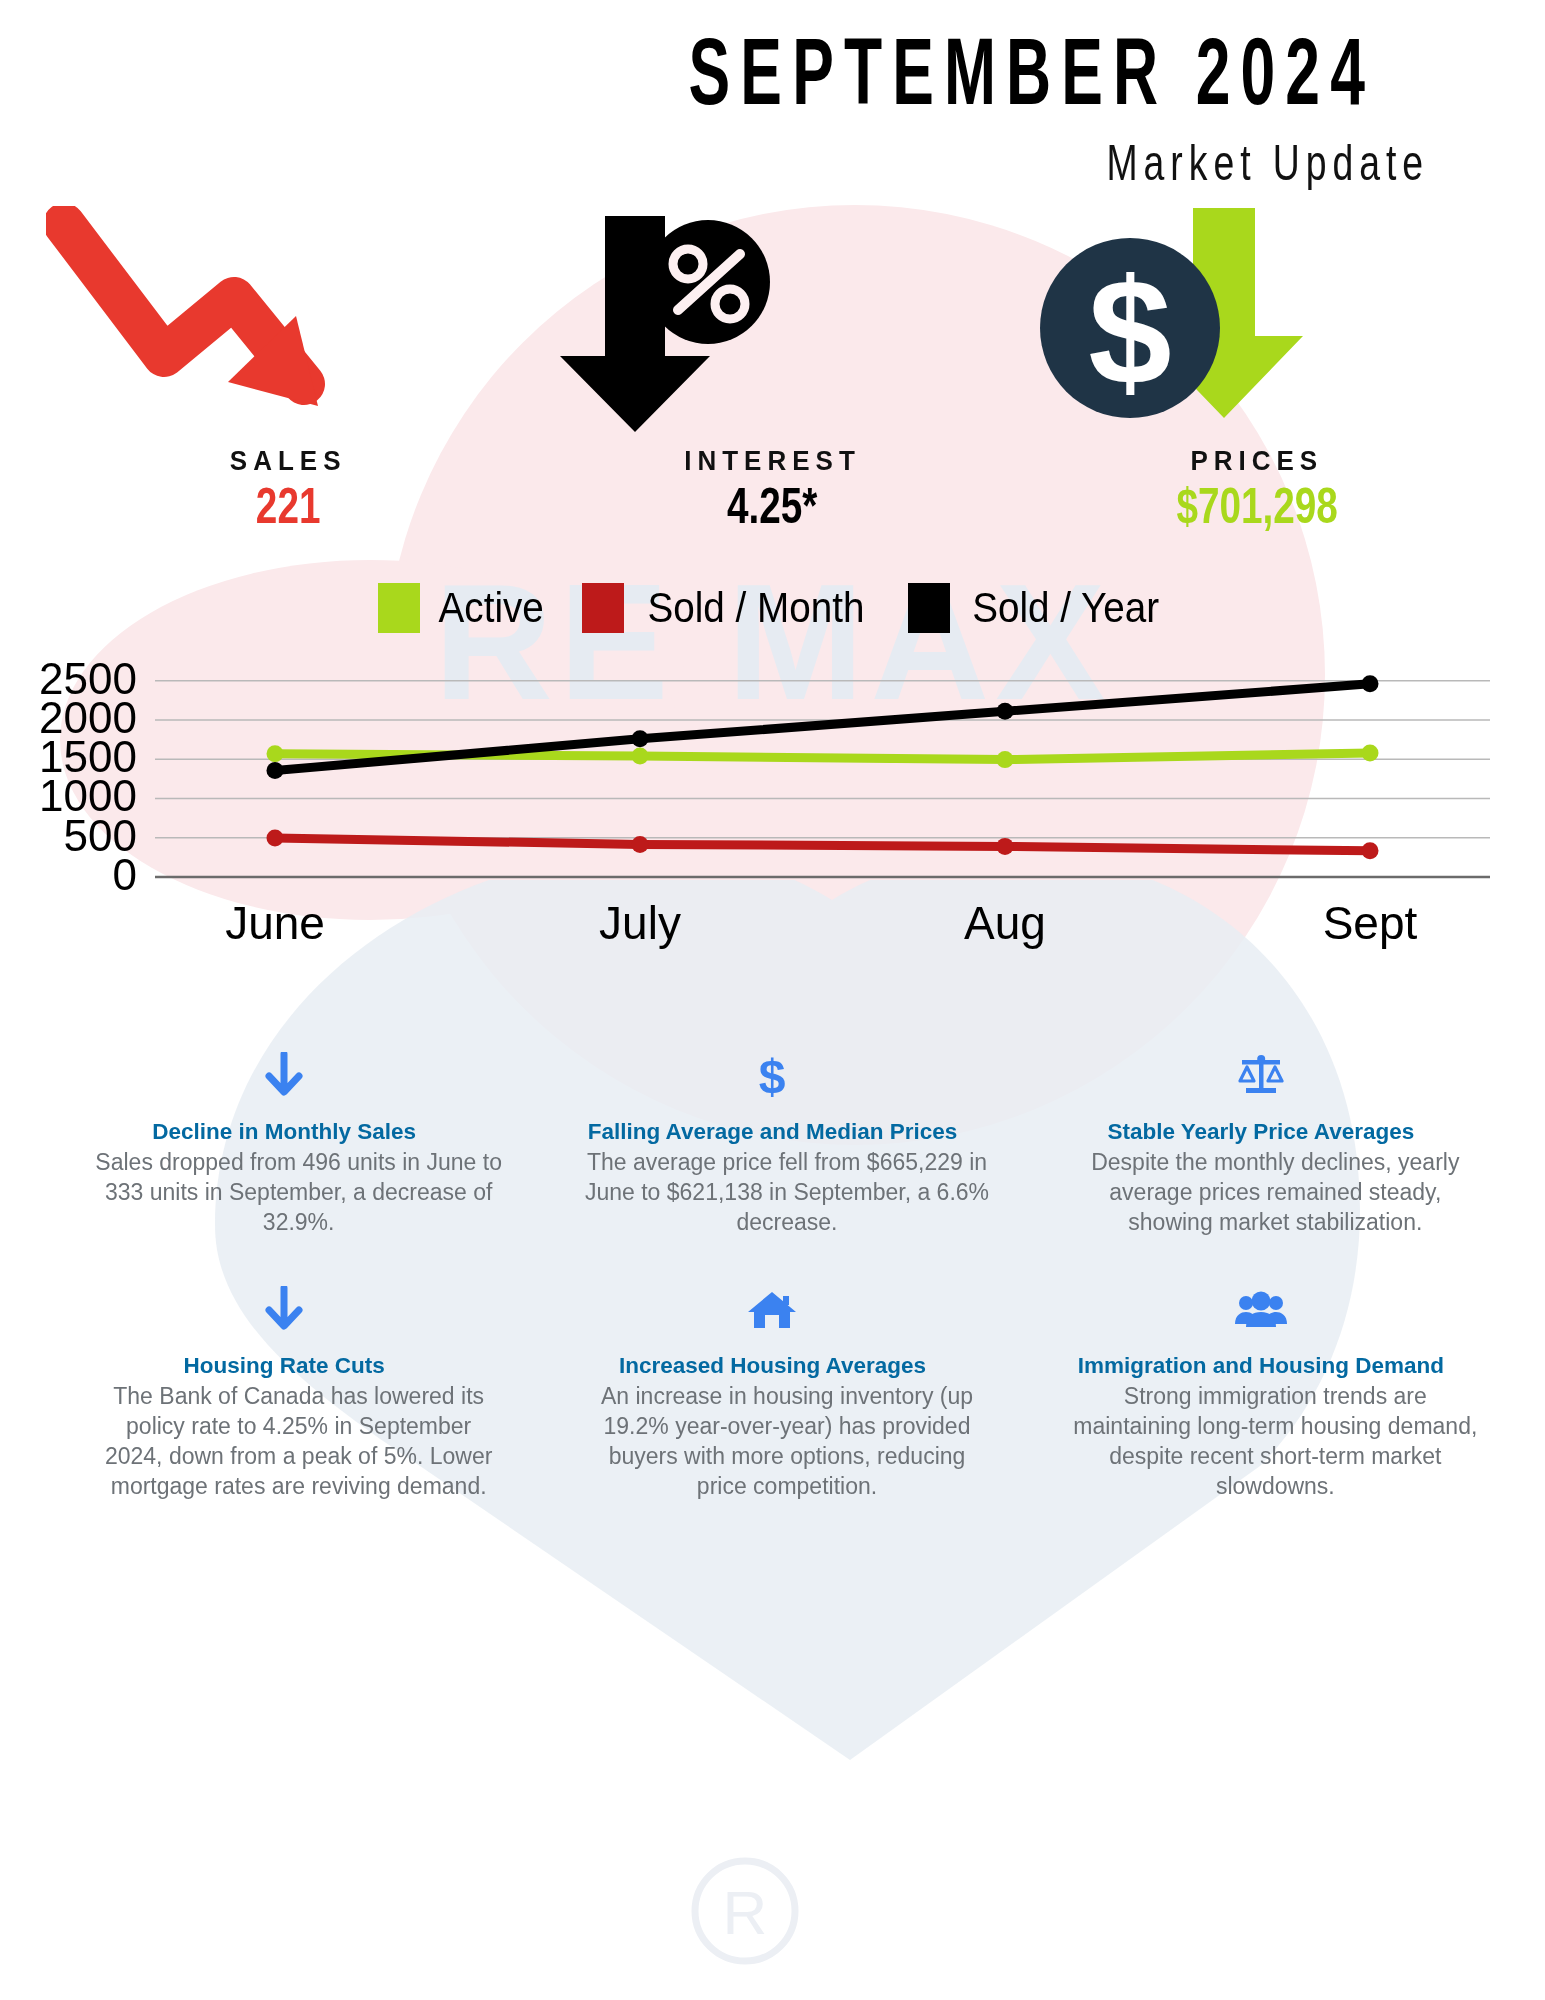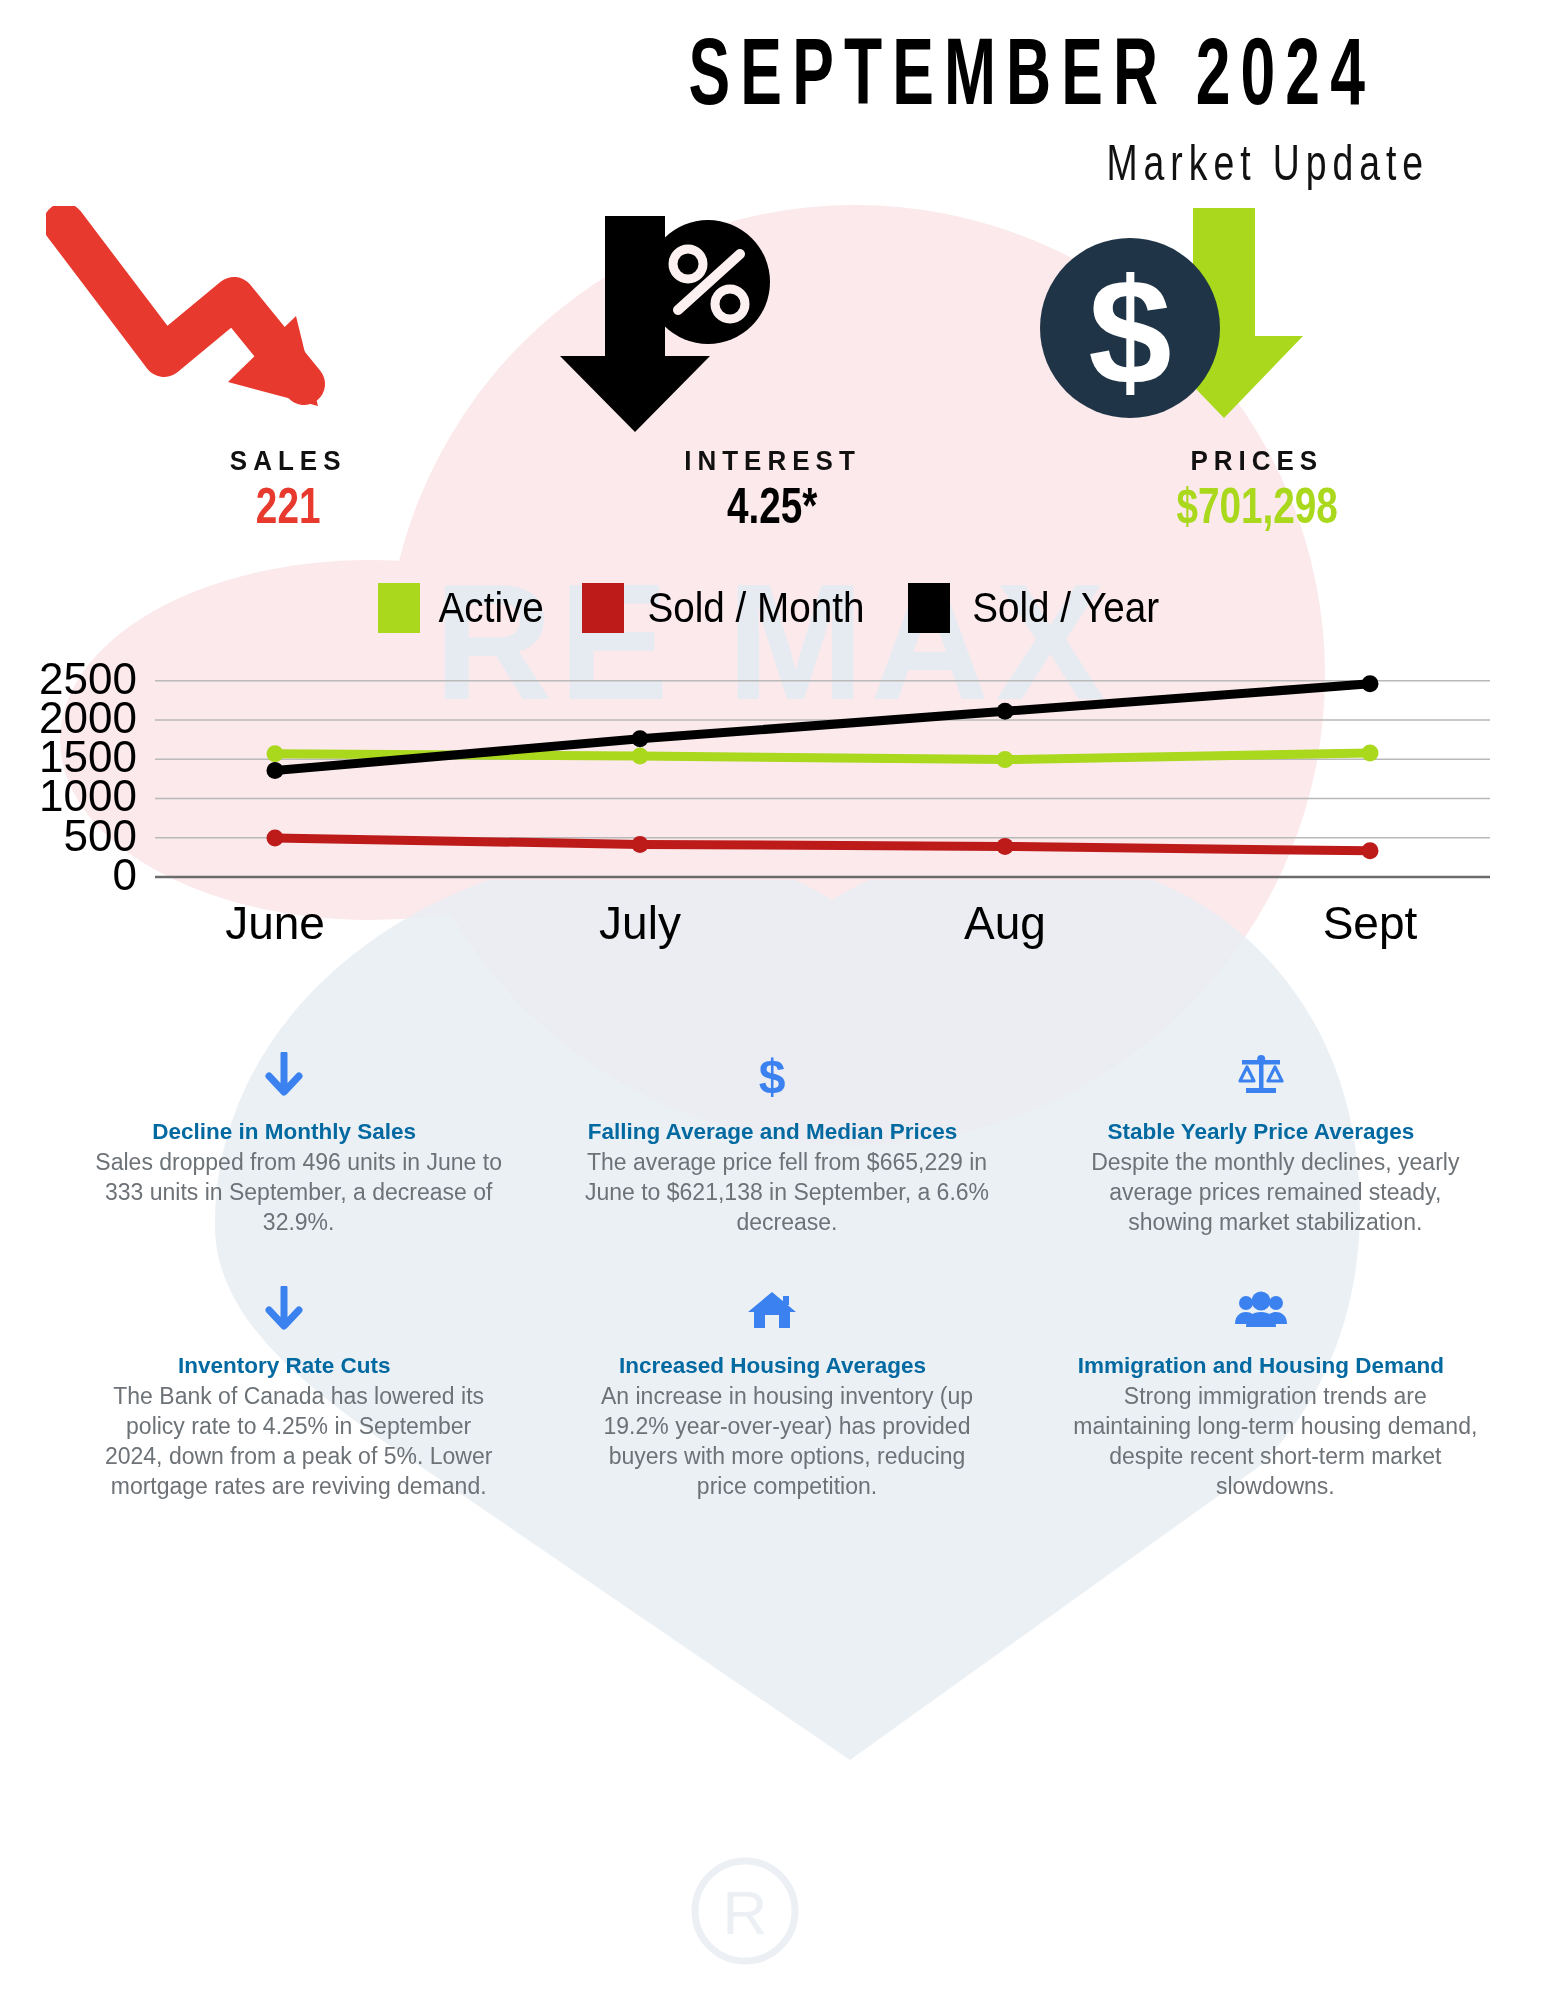--- a/index.html
+++ b/index.html
@@ -321,21 +321,21 @@
     </div>
 
     <div class="feat-row second">
 
       <div class="feat">
         <div class="feat-icon">
           <svg width="44" height="48" viewBox="0 0 44 48">
               <path d="M22 2 L22 36 M7 24 L22 40 L37 24" fill="none" stroke="#3b82f0" stroke-width="7" stroke-linecap="round" stroke-linejoin="round"></path>
             </svg>
         </div>
-        <div class="feat-title">Inventory Rate Cuts</div>
+        <div class="feat-title">Housing Rate Cuts</div>
         <div class="feat-body">The Bank of Canada has lowered its policy rate to 4.25% in September 2024, down from a peak of 5%. Lower mortgage rates are reviving demand.</div>
       </div>
 
       <div class="feat">
         <div class="feat-icon">
           <svg width="52" height="44" viewBox="0 0 52 44">
             <path d="M26 4 L50 24 L44 24 L44 40 L33 40 L33 27 L19 27 L19 40 L8 40 L8 24 L2 24 Z" fill="#3b82f0"></path>
             <rect x="37" y="8" width="6" height="9" fill="#3b82f0"></rect>
           </svg>
         </div>

